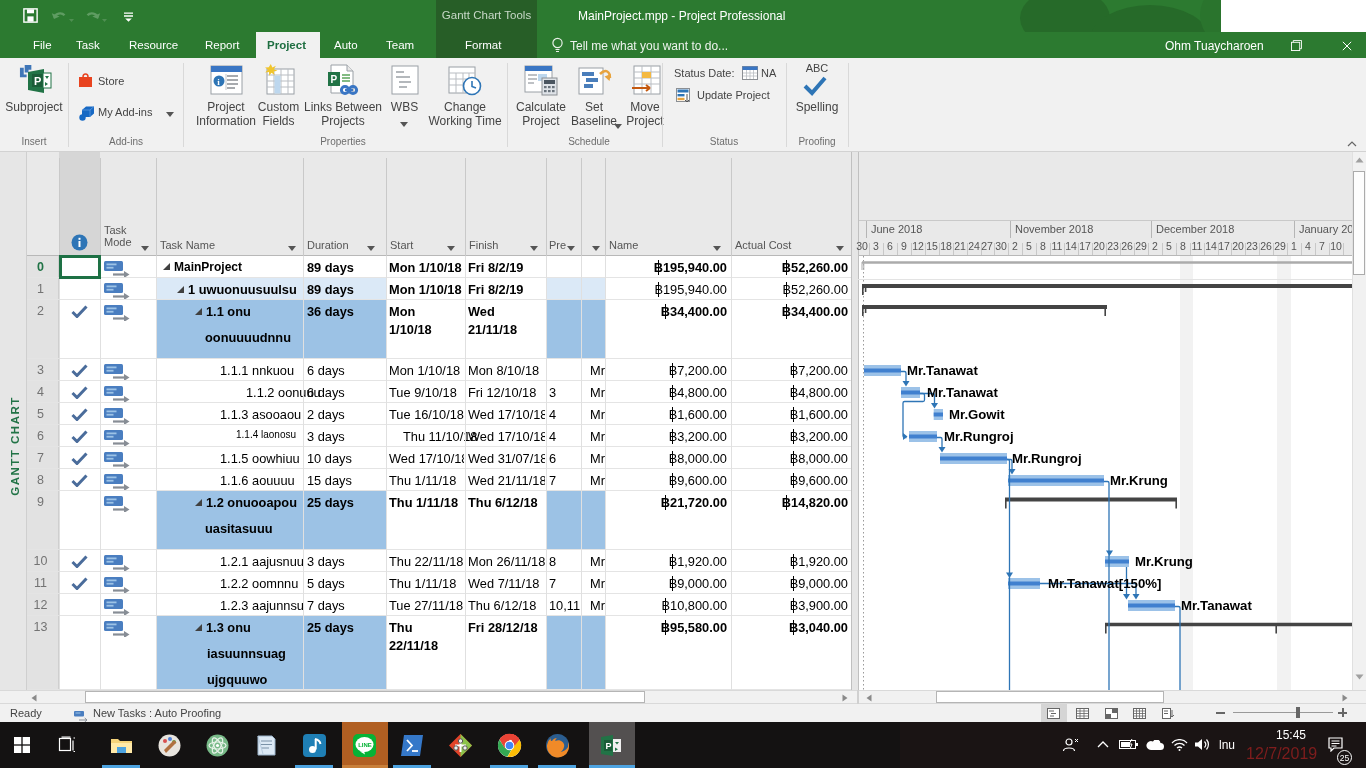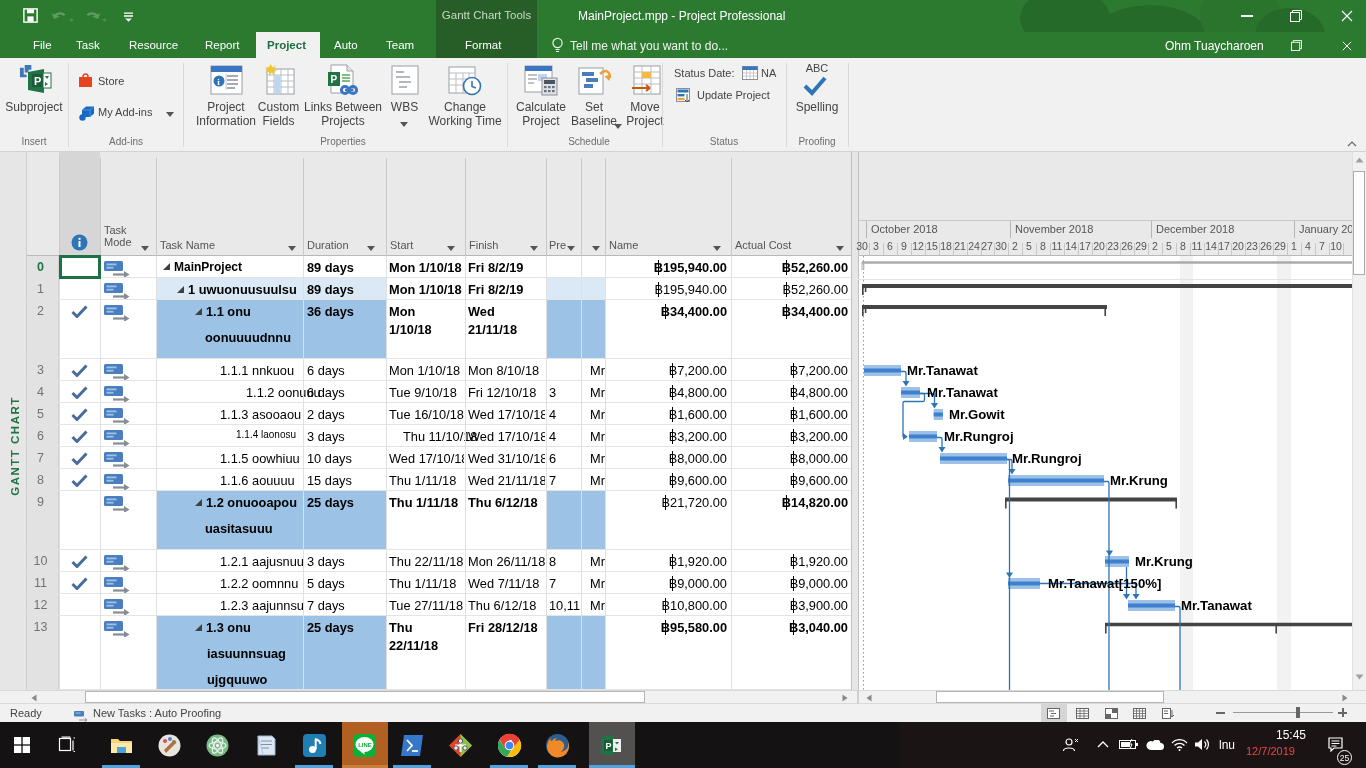--- a/index.html
+++ b/index.html
@@ -10,21 +10,21 @@
 .tri{display:inline-block;width:0;height:0;border-left:7px solid transparent;border-bottom:7px solid #404040;vertical-align:1px;margin-right:4px}
 .fa{display:inline-block;width:0;height:0;border-left:4px solid transparent;border-right:4px solid transparent;border-top:5px solid #555}
 
 .tabs span{font-size:11.5px}
 .glabel{position:absolute;top:136px;font-size:10px;color:#6d6d6d;text-align:center}
 .gsep{position:absolute;top:63px;height:84px;width:1px;background:#d9d9d9}
 .blabel{position:absolute;font-size:12px;color:#444;text-align:center;line-height:14px}
 </style></head><body>
 <div id="scr">
 
-<div class="abs" style="left:0;top:0;width:1366px;height:32px;background:#2c7a30;overflow:hidden">
+<div class="abs" style="left:0;top:0;width:1221px;height:32px;background:#2c7a30;overflow:hidden">
  <div class="abs" style="left:1020px;top:-12px;width:90px;height:60px;background:#266a29;border-radius:50%"></div>
  <div class="abs" style="left:1090px;top:5px;width:120px;height:70px;background:#266a29;border-radius:50%"></div>
  <div class="abs" style="left:1200px;top:-20px;width:80px;height:70px;background:#2a742d;border-radius:50%"></div>
  <div class="abs" style="left:1255px;top:8px;width:70px;height:54px;background:#266a29;border-radius:50%"></div>
  <svg class="abs" style="left:23px;top:8px" width="15" height="15" viewBox="0 0 17 17">
         <rect x="1" y="1" width="15" height="15" fill="none" stroke="#fff" stroke-width="1.6"></rect>
         <rect x="4.5" y="1.5" width="8" height="4.5" fill="#fff"></rect>
         <rect x="5" y="9.5" width="7" height="6" fill="#fff"></rect>
       </svg>
  <svg class="abs" style="left:51px;top:10px" width="24" height="14" viewBox="0 0 24 14">
@@ -416,21 +416,21 @@
 <div class="abs" style="left:104px;top:451px"><svg width="27" height="17" viewBox="0 0 27 17">
         <rect x="0" y="1" width="19" height="10" rx="1.5" fill="#4a7ec0"></rect>
         <rect x="2.5" y="3.5" width="10" height="1.8" fill="#9dc3e6"></rect>
         <rect x="2.5" y="6.8" width="7" height="1.8" fill="#9dc3e6"></rect>
         <path d="M9 14.5 h12.5" stroke="#878d95" stroke-width="2.2" fill="none"></path>
         <path d="M20 11 l5.5 3.5 -5.5 3.5 z" fill="#878d95"></path>
       </svg></div>
 <div class="abs nw" style="left:220px;top:451px;width:83px;font-size:12.8px;"><span style="padding-left:0px">1.1.5 oowhiuu</span></div>
 <div class="abs nw" style="left:307px;top:451px;width:78px;height:16px;font-size:12.8px">10 days</div>
 <div class="abs nw" style="left:389px;top:451px;width:75px;height:16px;font-size:12.8px">Wed 17/10/18</div>
-<div class="abs nw" style="left:468px;top:451px;width:77px;height:16px;font-size:12.8px">Wed 31/10/18</div>
+<div class="abs nw" style="left:468px;top:451px;width:77px;height:16px;font-size:12.8px">Wed 31/07/18</div>
 <div class="abs nw" style="left:549px;top:451px;width:31px;height:16px;font-size:12.8px">6</div>
 <div class="abs nw" style="left:590px;top:451px;width:15px;height:16px;font-size:12.8px">Mr</div>
 <div class="abs nw" style="left:610px;top:451px;width:117px;height:16px;font-size:12.8px;text-align:right"><span class="bt">B</span>8,000.00</div>
 <div class="abs nw" style="left:735px;top:451px;width:113px;height:16px;font-size:12.8px;text-align:right"><span class="bt">B</span>8,000.00</div>
 <div class="abs" style="left:27px;top:490px;width:824px;height:1px;background:#e4e4e4"></div>
 <div class="abs" style="left:27px;top:473px;width:27px;text-align:center;font-size:12.5px;color:#737373">8</div>
 <div class="abs" style="left:71px;top:473px"><svg width="17" height="13" viewBox="0 0 17 13">
         <path d="M1.5 7 L6 11.5 L15.5 1.5" stroke="#4a6c9b" stroke-width="3" fill="none"></path>
       </svg></div>
 <div class="abs" style="left:104px;top:473px"><svg width="27" height="17" viewBox="0 0 27 17">
@@ -458,21 +458,21 @@
         <rect x="2.5" y="6.8" width="7" height="1.8" fill="#9dc3e6"></rect>
         <path d="M9 14.5 h12.5" stroke="#878d95" stroke-width="2.2" fill="none"></path>
         <path d="M20 11 l5.5 3.5 -5.5 3.5 z" fill="#878d95"></path>
       </svg></div>
 <div class="abs nw" style="left:195px;top:495px;width:108px;font-weight:bold;font-size:12.8px;"><span style="padding-left:0px"><span class="tri"></span>1.2 onuooapou</span></div>
 <div class="abs nw" style="left:205px;top:521px;width:98px;font-weight:bold;font-size:12.8px;">uasitasuuu</div>
 <div class="abs" style="left:205px;top:545px;width:60px;height:4px;overflow:hidden;font-weight:bold;font-size:12.8px">n</div>
 <div class="abs nw" style="left:307px;top:495px;width:78px;height:16px;font-weight:bold;font-size:12.8px">25 days</div>
 <div class="abs nw" style="left:389px;top:495px;width:75px;height:16px;font-weight:bold;font-size:12.8px">Thu 1/11/18</div>
 <div class="abs nw" style="left:468px;top:495px;width:77px;height:16px;font-weight:bold;font-size:12.8px">Thu 6/12/18</div>
-<div class="abs nw" style="left:610px;top:495px;width:117px;height:16px;font-weight:normal;font-size:12.8px;text-align:right"><span class="bt">B</span>21,720.00</div>
+<div class="abs nw" style="left:610px;top:495px;width:117px;height:16px;font-weight:bold;font-size:12.8px;text-align:right"><span class="bt">B</span>21,720.00</div>
 <div class="abs nw" style="left:735px;top:495px;width:113px;height:16px;font-weight:bold;font-size:12.8px;text-align:right"><span class="bt">B</span>14,820.00</div>
 <div class="abs" style="left:27px;top:571px;width:824px;height:1px;background:#e4e4e4"></div>
 <div class="abs" style="left:27px;top:554px;width:27px;text-align:center;font-size:12.5px;color:#737373">10</div>
 <div class="abs" style="left:71px;top:554px"><svg width="17" height="13" viewBox="0 0 17 13">
         <path d="M1.5 7 L6 11.5 L15.5 1.5" stroke="#4a6c9b" stroke-width="3" fill="none"></path>
       </svg></div>
 <div class="abs" style="left:104px;top:554px"><svg width="27" height="17" viewBox="0 0 27 17">
         <rect x="0" y="1" width="19" height="10" rx="1.5" fill="#4a7ec0"></rect>
         <rect x="2.5" y="3.5" width="10" height="1.8" fill="#9dc3e6"></rect>
         <rect x="2.5" y="6.8" width="7" height="1.8" fill="#9dc3e6"></rect>
@@ -552,21 +552,21 @@
 <div class="abs" style="left:546px;top:256px;width:1px;height:434px;background:#e0e0e0"></div>
 <div class="abs" style="left:581px;top:256px;width:1px;height:434px;background:#e0e0e0"></div>
 <div class="abs" style="left:605px;top:256px;width:1px;height:434px;background:#e0e0e0"></div>
 <div class="abs" style="left:731px;top:256px;width:1px;height:434px;background:#e0e0e0"></div>
 <div class="abs" style="left:851px;top:256px;width:1px;height:434px;background:#e0e0e0"></div>
 <div class="abs" style="left:59px;top:256px;width:1px;height:434px;background:#e0e0e0"></div>
 <div class="abs" style="left:59px;top:255px;width:42px;height:24px;border:3px solid #1e7145"></div>
 <div class="abs" style="left:851px;top:152px;width:8px;height:552px;background:#e6e6e6;border-left:1px solid #c0c0c0;border-right:1px solid #c0c0c0"></div>
 <div class="abs" style="left:859px;top:220px;width:493px;height:1px;background:#c9c9c9"></div>
 <div class="abs" style="left:866px;top:221px;width:1px;height:17px;background:#b5b5b5"></div>
-<div class="abs nw" style="left:871px;top:223px;width:120px;font-size:11px;color:#555">October 2018</div>
+<div class="abs nw" style="left:871px;top:223px;width:120px;font-size:11px;color:#555">June 2018</div>
 <div class="abs" style="left:1010px;top:221px;width:1px;height:17px;background:#b5b5b5"></div>
 <div class="abs nw" style="left:1015px;top:223px;width:120px;font-size:11px;color:#555">November 2018</div>
 <div class="abs" style="left:1151px;top:221px;width:1px;height:17px;background:#b5b5b5"></div>
 <div class="abs nw" style="left:1156px;top:223px;width:120px;font-size:11px;color:#555">December 2018</div>
 <div class="abs" style="left:1294px;top:221px;width:1px;height:17px;background:#b5b5b5"></div>
 <div class="abs nw" style="left:1299px;top:223px;width:120px;font-size:11px;color:#555">January 20</div>
 <div class="abs" style="left:855px;top:240px;width:14px;text-align:center;font-size:10.5px;color:#555">30</div>
 <div class="abs" style="left:869px;top:243px;width:1px;height:12px;background:#c8c8c8"></div>
 <div class="abs" style="left:869px;top:240px;width:14px;text-align:center;font-size:10.5px;color:#555">3</div>
 <div class="abs" style="left:883px;top:243px;width:1px;height:12px;background:#c8c8c8"></div>
@@ -881,18 +881,18 @@
       <path d="M3.5 6.5 a7 7 0 0 1 10 0" stroke="#fff" fill="none" stroke-width="1.3"></path>
       <path d="M6 9 a4 4 0 0 1 5 0" stroke="#fff" fill="none" stroke-width="1.3"></path>
       <circle cx="8.5" cy="11" r="1" fill="#fff"></circle>
     </svg>
 <svg class="abs" style="left:1194px;top:738px" width="17" height="13" viewBox="0 0 17 13">
       <path d="M1 4.5 h3 l4 -3.5 v11 l-4 -3.5 h-3 z" fill="#fff"></path>
       <path d="M10.5 3.5 a4.5 4.5 0 0 1 0 6 M12.5 1.5 a7.5 7.5 0 0 1 0 10" stroke="#fff" fill="none" stroke-width="1.2"></path>
     </svg>
 <div class="abs" style="left:1219px;top:738px;color:#fff;font-size:12px">lnu</div>
 <div class="abs" style="left:1246px;top:728px;width:60px;text-align:right;color:#fff;font-size:12px">15:45</div>
-<div class="abs" style="left:1246px;top:745px;width:60px;color:#ef4444;font-size:11px">12/7/2019</div>
+<div class="abs" style="left:1246px;top:745px;width:60px;color:#7f1d1d;font-size:16px">12/7/2019</div>
 <svg class="abs" style="left:1327px;top:737px" width="17" height="15" viewBox="0 0 17 15">
       <path d="M2 1 h13 v10 h-8 l-3 3 v-3 h-2 z" fill="none" stroke="#fff" stroke-width="1.2"></path>
       <path d="M4.5 4 h8 M4.5 6.5 h8 M4.5 9 h5" stroke="#fff"></path>
     </svg>
 <div class="abs" style="left:1337px;top:750px;width:15px;height:15px;border-radius:50%;background:#1a1414;border:1px solid #fff;color:#fff;font-size:8.5px;text-align:center;line-height:14px">25</div>
 </div>
 </body></html>

